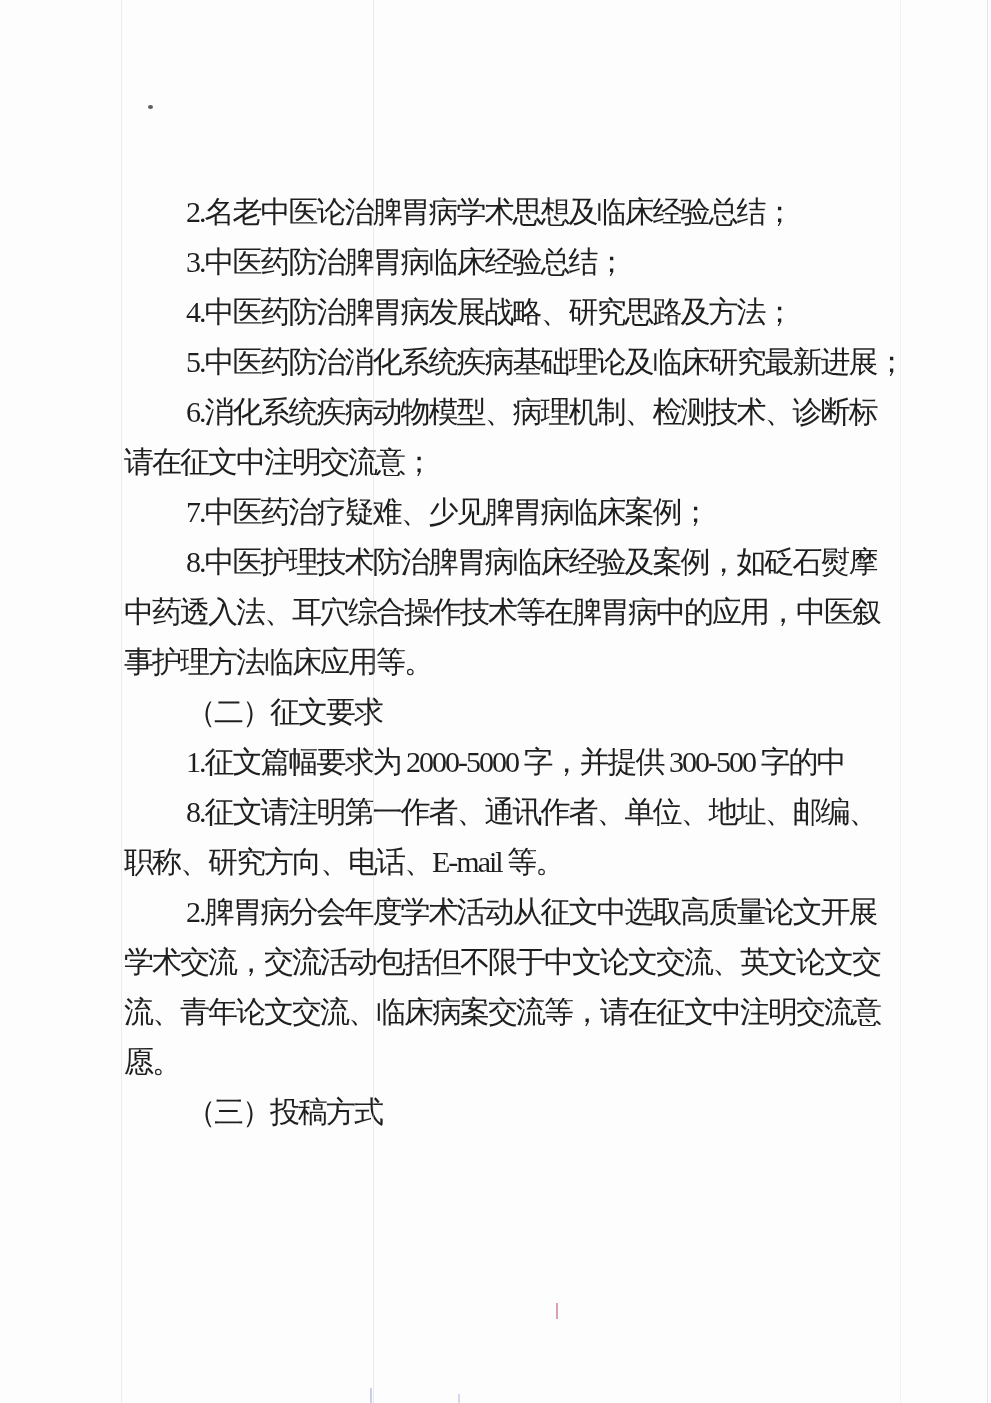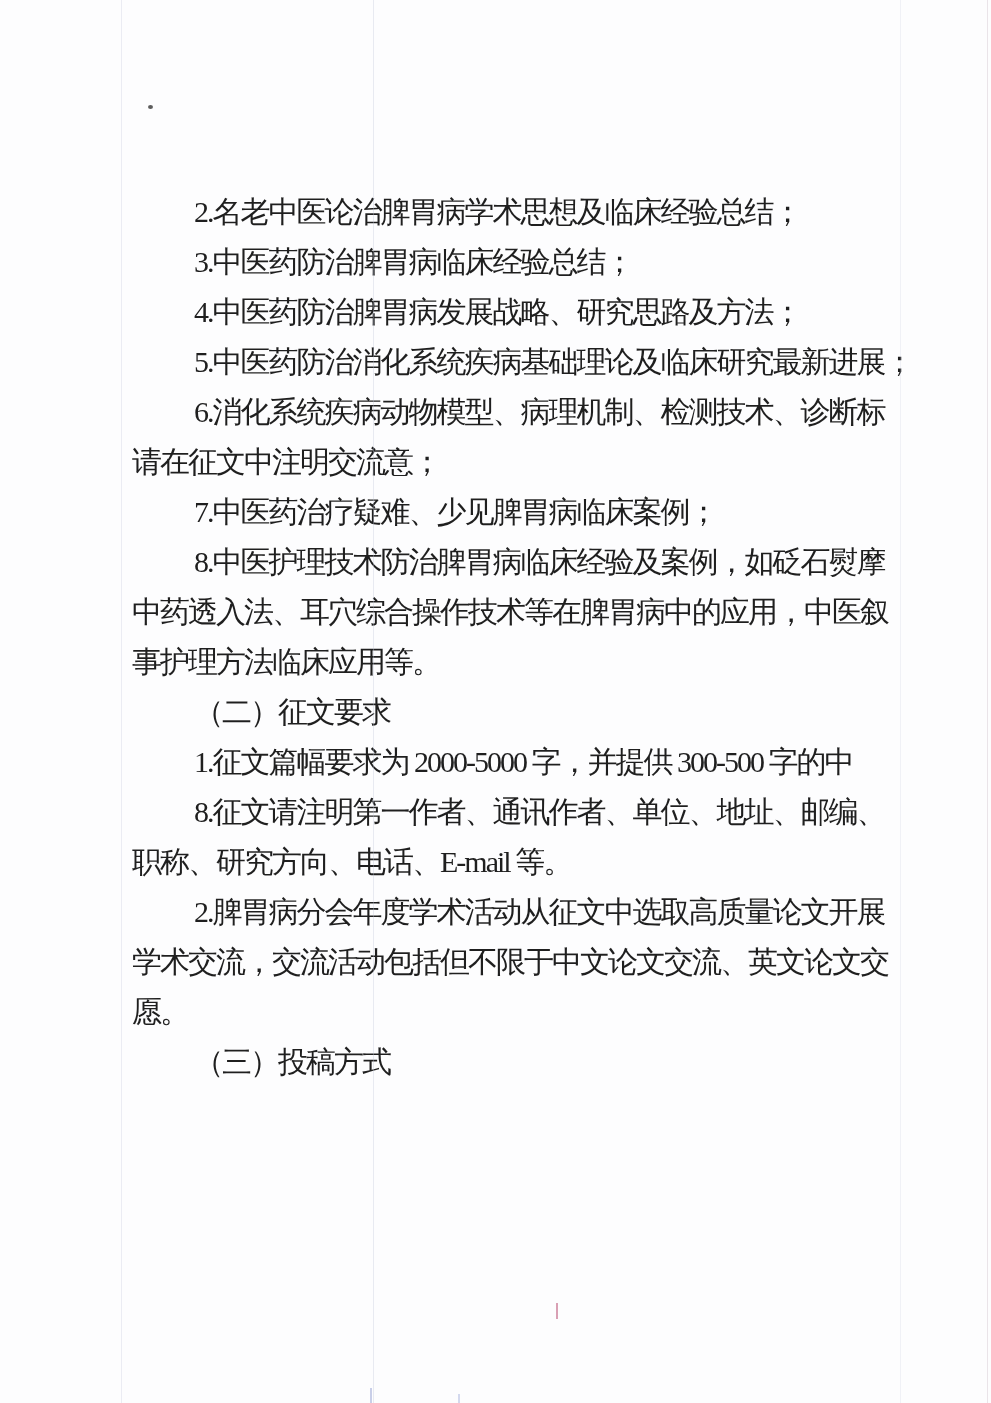--- a/index.html
+++ b/index.html
@@ -7,21 +7,21 @@
     position: relative;
     width: 991px;
     height: 1403px;
     background: #fdfdfe;
     overflow: hidden;
     font-family: "Liberation Serif", "DejaVu Serif", serif;
     color: #1f1f1f;
   }
   .text-block {
     position: absolute;
-    left: 132px;
+    left: 124px;
     top: 187px;
     width: 760px;
   }
   .line {
     height: 50px;
     line-height: 50px;
     font-size: 30px;
     letter-spacing: -2px;
     white-space: nowrap;
     text-rendering: optimizeLegibility;
@@ -50,20 +50,21 @@
       <div class="line indent">7.中医药治疗疑难、少见脾胃病临床案例；</div>
       <div class="line indent">8.中医护理技术防治脾胃病临床经验及案例，如砭石熨摩</div>
       <div class="line">中药透入法、耳穴综合操作技术等在脾胃病中的应用，中医叙</div>
       <div class="line">事护理方法临床应用等。</div>
       <div class="line indent">（二）征文要求</div>
       <div class="line indent">1.征文篇幅要求为 2000-5000 字，并提供 300-500 字的中</div>
       <div class="line indent">8.征文请注明第一作者、通讯作者、单位、地址、邮编、</div>
       <div class="line">职称、研究方向、电话、E-mail 等。</div>
       <div class="line indent">2.脾胃病分会年度学术活动从征文中选取高质量论文开展</div>
       <div class="line">学术交流，交流活动包括但不限于中文论文交流、英文论文交</div>
+      <div class="line">流、青年论文交流、临床病案交流等，请在征文中注明交流意</div>
       <div class="line">愿。</div>
       <div class="line indent">（三）投稿方式</div>
     </div>
   <div id="artifact-layer">
       <div class="artifact speck" style="left: 148px; top: 105px; width: 5px; height: 4px; background: rgb(92, 92, 92);"></div>
       <div class="artifact " style="left: 556px; top: 1303px; width: 2px; height: 16px; background: rgb(217, 160, 180);"></div>
       <div class="artifact " style="left: 370px; top: 1388px; width: 2px; height: 15px; background: rgb(201, 207, 232);"></div>
       <div class="artifact " style="left: 458px; top: 1394px; width: 2px; height: 9px; background: rgb(212, 217, 238);"></div>
       <div class="scan-line" style="left: 121px; background: rgba(190, 195, 215, 0.28);"></div>
       <div class="scan-line" style="left: 373px; background: rgba(190, 195, 215, 0.32);"></div>

